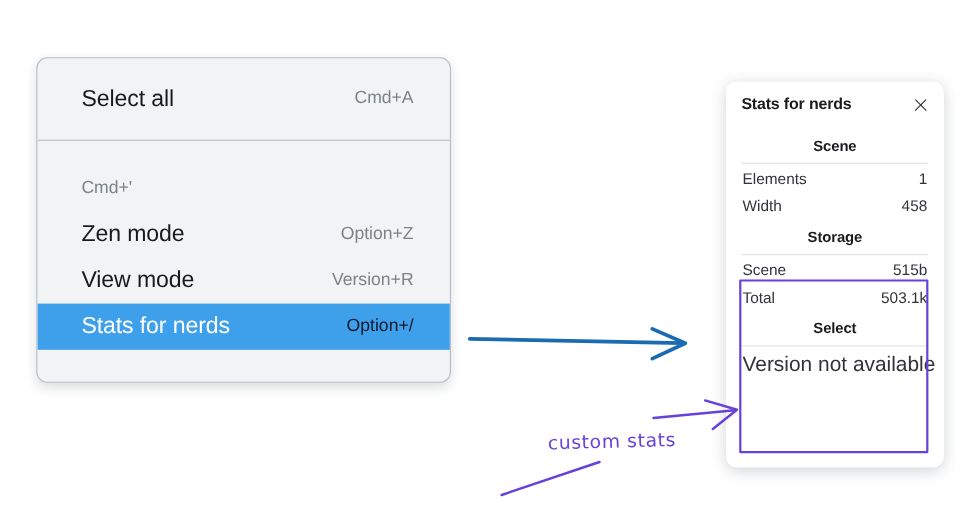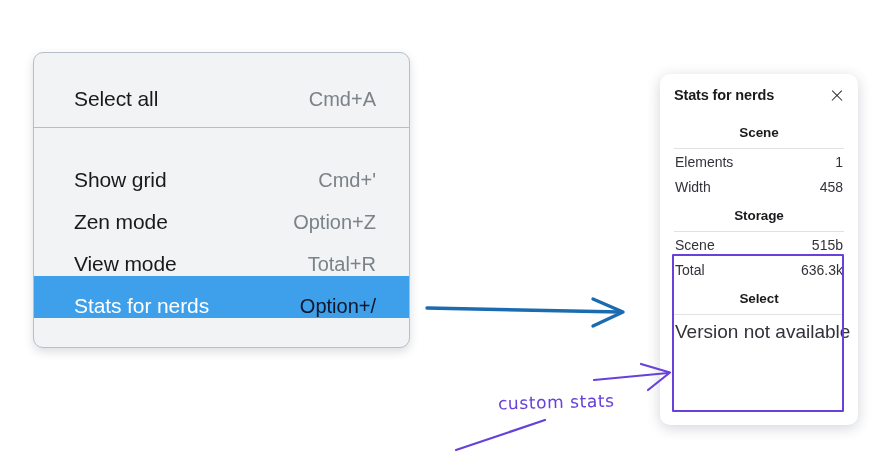--- a/index.html
+++ b/index.html
@@ -44,34 +44,34 @@
     padding-top: 22px;
     padding-bottom: 0;
   }
   .menu-divider {
     height: 1px;
     background: #b6bfc9;
     width: 100%;
   }
   .menu-item {
     display: flex;
-    align-items: flex-end;
+    align-items: center;
     justify-content: space-between;
     height: 42px;
     padding: 0 33px 0 40px;
     box-sizing: border-box;
   }
   .menu-item .mi-label {
     font-size: 21px;
     color: #1a1a1a;
     letter-spacing: -0.1px;
     white-space: nowrap;
   }
   .menu-item .mi-shortcut {
-    font-size: 20px;
+    font-size: 16px;
     color: #7b8288;
     white-space: nowrap;
   }
   .menu-item.selected {
     background: #3ea0ea;
   }
   .menu-item.selected .mi-label {
     color: #ffffff;
   }
   .menu-item.selected .mi-shortcut {
@@ -199,30 +199,29 @@
       <div class="menu-item">
         <span class="mi-label">Select all</span>
         <span class="mi-shortcut">Cmd+A</span>
       </div>
     </div>
 
     <div class="menu-divider"></div>
 
     <div class="menu-group group-bottom">
       <div class="menu-item">
-        <span class="mi-label">Show grid</span>
         <span class="mi-shortcut">Cmd+'</span>
       </div>
       <div class="menu-item">
         <span class="mi-label">Zen mode</span>
         <span class="mi-shortcut">Option+Z</span>
       </div>
       <div class="menu-item">
         <span class="mi-label">View mode</span>
-        <span class="mi-shortcut">Total+R</span>
+        <span class="mi-shortcut">Version+R</span>
       </div>
       <div class="menu-item selected">
         <span class="mi-label">Stats for nerds</span>
         <span class="mi-shortcut">Option+/</span>
       </div>
       <div class="menu-footer"></div>
     </div>
 
   </div>
 
@@ -248,21 +247,21 @@
 
     <div>
       <div class="section-title">Storage</div>
       <div class="hrule"></div>
       <div class="stat-row">
         <span class="sr-key">Scene</span>
         <span class="sr-val">515b</span>
       </div>
       <div class="stat-row">
         <span class="sr-key">Total</span>
-        <span class="sr-val">636.3k</span>
+        <span class="sr-val">503.1k</span>
       </div>
     </div>
 
     <div>
       <div class="section-title">Select</div>
       <div class="hrule"></div>
       <div class="single-row">Version not available</div>
     </div>
 
   </div>

